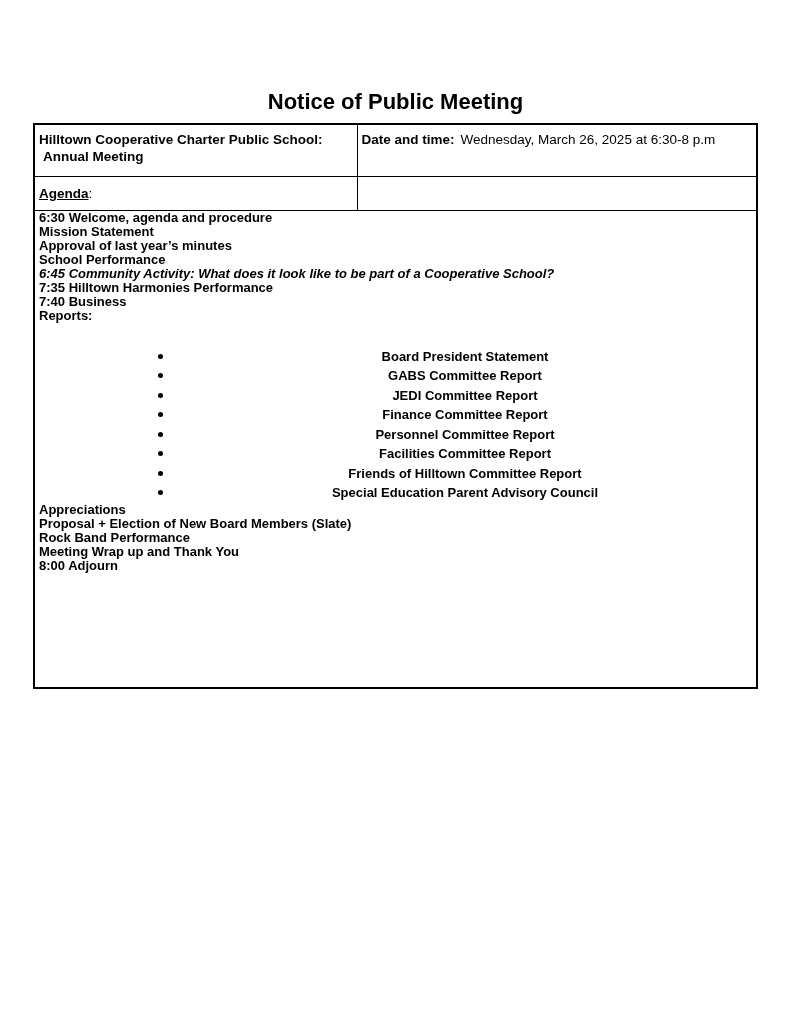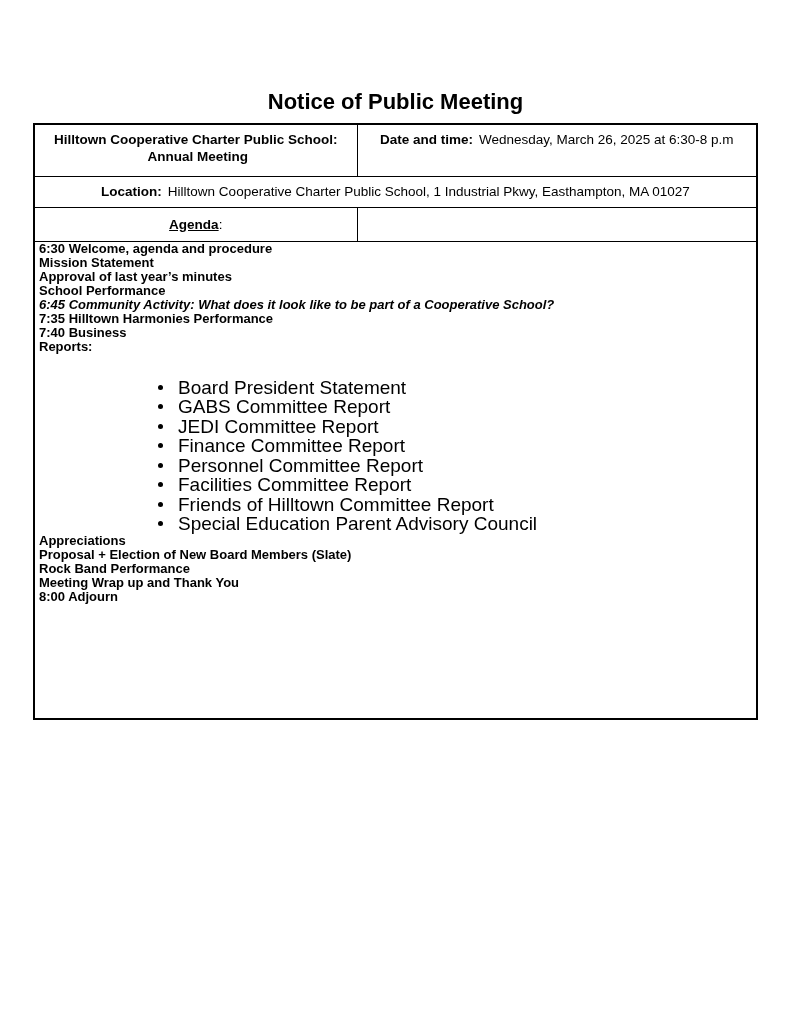--- a/index.html
+++ b/index.html
@@ -30,21 +30,20 @@
   }
   table.info-table, table.info-table td {
     border: 1.5px solid #000000;
   }
   table.info-table { border-width: 2px; }
   td.cell {
     padding: 6px 4px 0 4px;
     vertical-align: top;
     font-size: 13.5px;
     line-height: 17px;
-    text-align: center;
   }
   td.left-col { width: 323px; }
   tr.row-school td { height: 52px; }
   tr.row-location td { height: 31px; }
   tr.row-agenda td { height: 34px; padding-top: 8px; }
   .b { font-weight: bold; }
   .u { text-decoration: underline; margin-top: 40px; }
   .school-line2 { padding-left: 4px; }
   .val { margin-left: 6px; }
 
@@ -79,24 +78,25 @@
   .ind-c { margin-left: 62px; }  
 
   ul.bullets {
     margin: 24px 0 0 0;
     padding: 0;
     list-style: none;
   }
   ul.bullets li {
     position: relative;
     padding-left: 139px;
-    font-size: 19px;
-    font-weight: normal;
+    font-size: 13px;
+    font-weight: bold;
     line-height: 19.5px;
     white-space: nowrap;
+    text-align: center;
   }
   ul.bullets li .dot {
     position: absolute;
     left: 119px;
     top: 7px;
     width: 5px; height: 5px;
     border-radius: 50%;
     background: #000;
   }
 </style>
@@ -109,25 +109,20 @@
 
   <table class="info-table">
     <tbody>
       <tr class="row-school">
         <td class="cell left-col">
           <span class="b">Hilltown Cooperative Charter Public School:</span><br>
           <span class="b school-line2">Annual Meeting</span>
         </td>
         <td class="cell">
           <span class="b">Date and time:</span><span class="val">Wednesday, March 26, 2025 at 6:30-8 p.m</span>
-        </td>
-      </tr>
-      <tr class="row-location">
-        <td class="cell" colspan="2">
-          <span class="b">Location:</span><span class="val">Hilltown Cooperative Charter Public School, 1 Industrial Pkwy, Easthampton, MA 01027</span>
         </td>
       </tr>
       <tr class="row-agenda">
         <td class="cell left-col">
           <span class="b u">Agenda</span><span>:</span>
         </td>
         <td class="cell"></td>
       </tr>
       <tr>
         <td class="body-cell" colspan="2">

